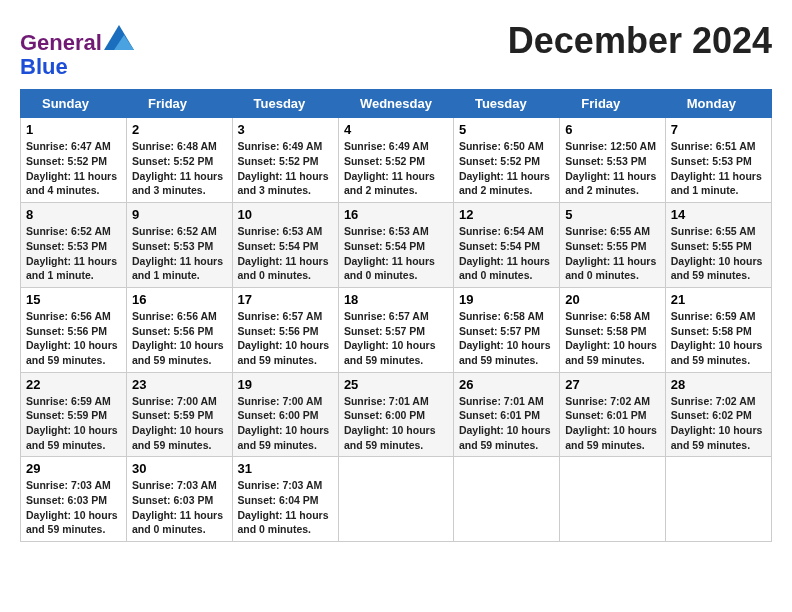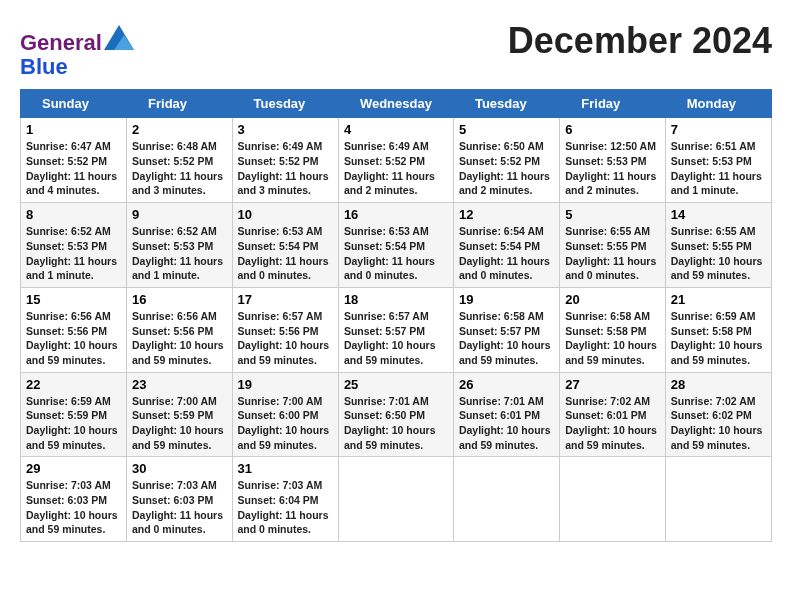--- a/index.html
+++ b/index.html
@@ -291,21 +291,21 @@
         <td>
           <span class="day-num">19</span>
           <div class="day-info">Sunrise: 7:00 AM
 Sunset: 6:00 PM
 Daylight: 10 hours
 and 59 minutes.</div>
         </td>
         <td>
           <span class="day-num">25</span>
           <div class="day-info">Sunrise: 7:01 AM
-Sunset: 6:50 PM
+Sunset: 6:00 PM
 Daylight: 10 hours
 and 59 minutes.</div>
         </td>
         <td>
           <span class="day-num">26</span>
           <div class="day-info">Sunrise: 7:01 AM
 Sunset: 6:01 PM
 Daylight: 10 hours
 and 59 minutes.</div>
         </td>

